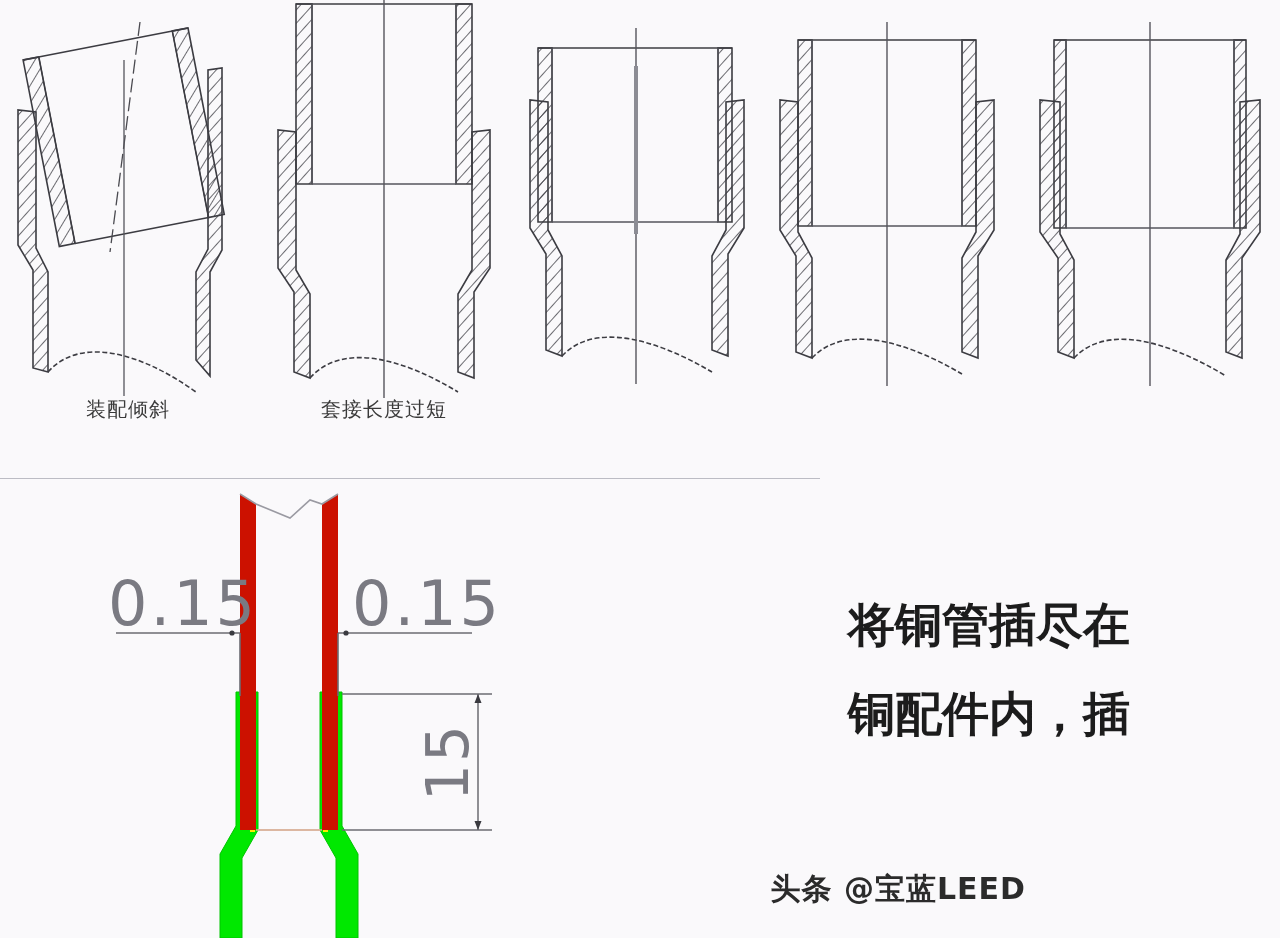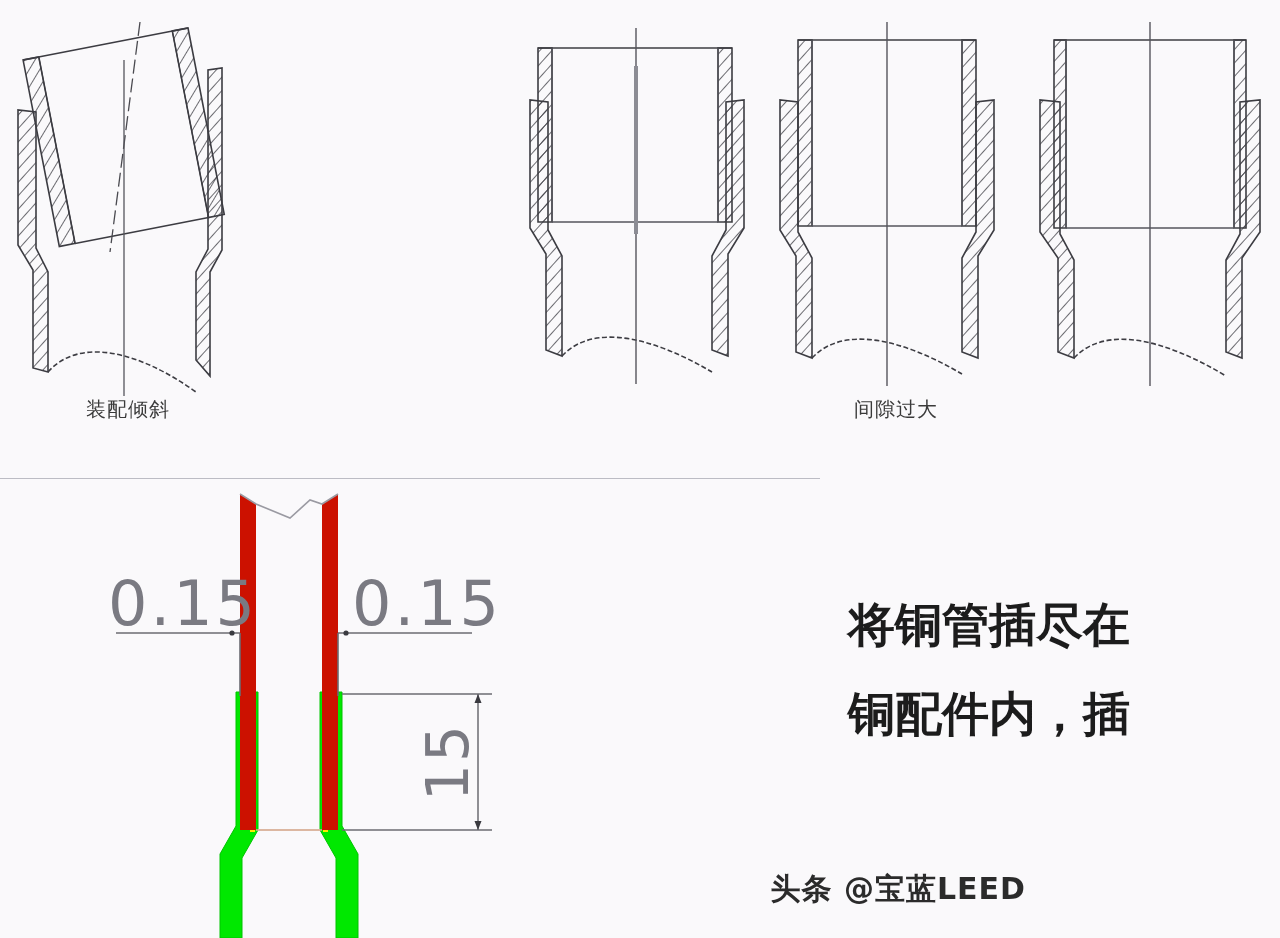--- a/index.html
+++ b/index.html
@@ -133,20 +133,42 @@
           <line x1="198" y1="42" x2="198" y2="232" stroke="#3c3c42" stroke-width="1.1"></line>
         </g>
 
         <line x1="140" y1="22" x2="110" y2="252" stroke="#4a4a50" stroke-width="1.3" stroke-dasharray="14 5"></line>
 
         <line x1="124" y1="60" x2="124" y2="396" stroke="#55555c" stroke-width="1.3"></line>
       </svg>
       <div class="fault-label">装配倾斜</div>
     </div>
 
+    <div class="fault-cell" style="left:256px;">
+      <svg class="fault-svg" width="256" height="400" viewBox="0 0 256 400">
+        <defs>
+          <pattern id="h2" width="9" height="9" patternUnits="userSpaceOnUse" patternTransform="rotate(42)">
+            <line x1="0" y1="0" x2="0" y2="9" stroke="#3c3c42" stroke-width="1.5"></line>
+          </pattern>
+        </defs>
+
+        <path d="M22 130 L22 268 L38 292 L38 372 L54 378 L54 294 L40 270 L40 132 Z" fill="url(#h2)" stroke="#3c3c42" stroke-width="1.6"></path>
+        <path d="M234 130 L234 268 L218 292 L218 378 L202 372 L202 294 L216 270 L216 132 Z" fill="url(#h2)" stroke="#3c3c42" stroke-width="1.6"></path>
+        <path d="M54 378 C 86 342, 146 358, 202 392" fill="none" stroke="#3c3c42" stroke-width="1.6" stroke-dasharray="5 2.5"></path>
+
+        <path d="M40 4 L40 184 L56 184 L56 4 Z" fill="url(#h2)" stroke="#3c3c42" stroke-width="1.6"></path>
+        <path d="M200 4 L200 184 L216 184 L216 4 Z" fill="url(#h2)" stroke="#3c3c42" stroke-width="1.6"></path>
+        <line x1="40" y1="4" x2="216" y2="4" stroke="#3c3c42" stroke-width="1.6"></line>
+        <line x1="56" y1="184" x2="200" y2="184" stroke="#55555c" stroke-width="1.5"></line>
+        <line x1="56" y1="4" x2="56" y2="184" stroke="#55555c" stroke-width="1.2"></line>
+        <line x1="200" y1="4" x2="200" y2="184" stroke="#55555c" stroke-width="1.2"></line>
+        <line x1="128" y1="0" x2="128" y2="398" stroke="#55555c" stroke-width="1.4"></line>
+      </svg>
+      <div class="fault-label">套接长度过短</div>
+    </div>
 
     <div class="fault-cell" style="left:512px;">
       <svg class="fault-svg" width="256" height="400" viewBox="0 0 256 400">
         <defs>
           <pattern id="h3" width="9" height="9" patternUnits="userSpaceOnUse" patternTransform="rotate(42)">
             <line x1="0" y1="0" x2="0" y2="9" stroke="#3c3c42" stroke-width="1.5"></line>
           </pattern>
         </defs>
 
         <path d="M18 100 L18 228 L34 254 L34 350 L50 356 L50 256 L36 230 L36 102 Z" fill="url(#h3)" stroke="#3c3c42" stroke-width="1.6"></path>
@@ -176,21 +198,20 @@
         <path d="M44 358 C 76 324, 136 340, 194 374" fill="none" stroke="#3c3c42" stroke-width="1.6" stroke-dasharray="5 2.5"></path>
 
         <path d="M30 40 L30 226 L44 226 L44 40 Z" fill="url(#h4)" stroke="#3c3c42" stroke-width="1.6"></path>
         <path d="M194 40 L194 226 L208 226 L208 40 Z" fill="url(#h4)" stroke="#3c3c42" stroke-width="1.6"></path>
         <line x1="30" y1="40" x2="208" y2="40" stroke="#3c3c42" stroke-width="1.6"></line>
         <line x1="44" y1="226" x2="194" y2="226" stroke="#55555c" stroke-width="1.5"></line>
         <line x1="44" y1="40" x2="44" y2="226" stroke="#55555c" stroke-width="1.2"></line>
         <line x1="194" y1="40" x2="194" y2="226" stroke="#55555c" stroke-width="1.2"></line>
         <line x1="119" y1="22" x2="119" y2="386" stroke="#55555c" stroke-width="1.4"></line>
       </svg>
-      <div class="fault-label">间隙过大</div>
     </div>
 
     <div class="fault-cell" style="left:1024px;">
       <svg class="fault-svg" width="256" height="400" viewBox="0 0 256 400">
         <defs>
           <pattern id="h5" width="9" height="9" patternUnits="userSpaceOnUse" patternTransform="rotate(42)">
             <line x1="0" y1="0" x2="0" y2="9" stroke="#3c3c42" stroke-width="1.5"></line>
           </pattern>
         </defs>
         <path d="M16 100 L16 232 L34 258 L34 352 L50 358 L50 260 L36 234 L36 102 Z" fill="url(#h5)" stroke="#3c3c42" stroke-width="1.6"></path>

